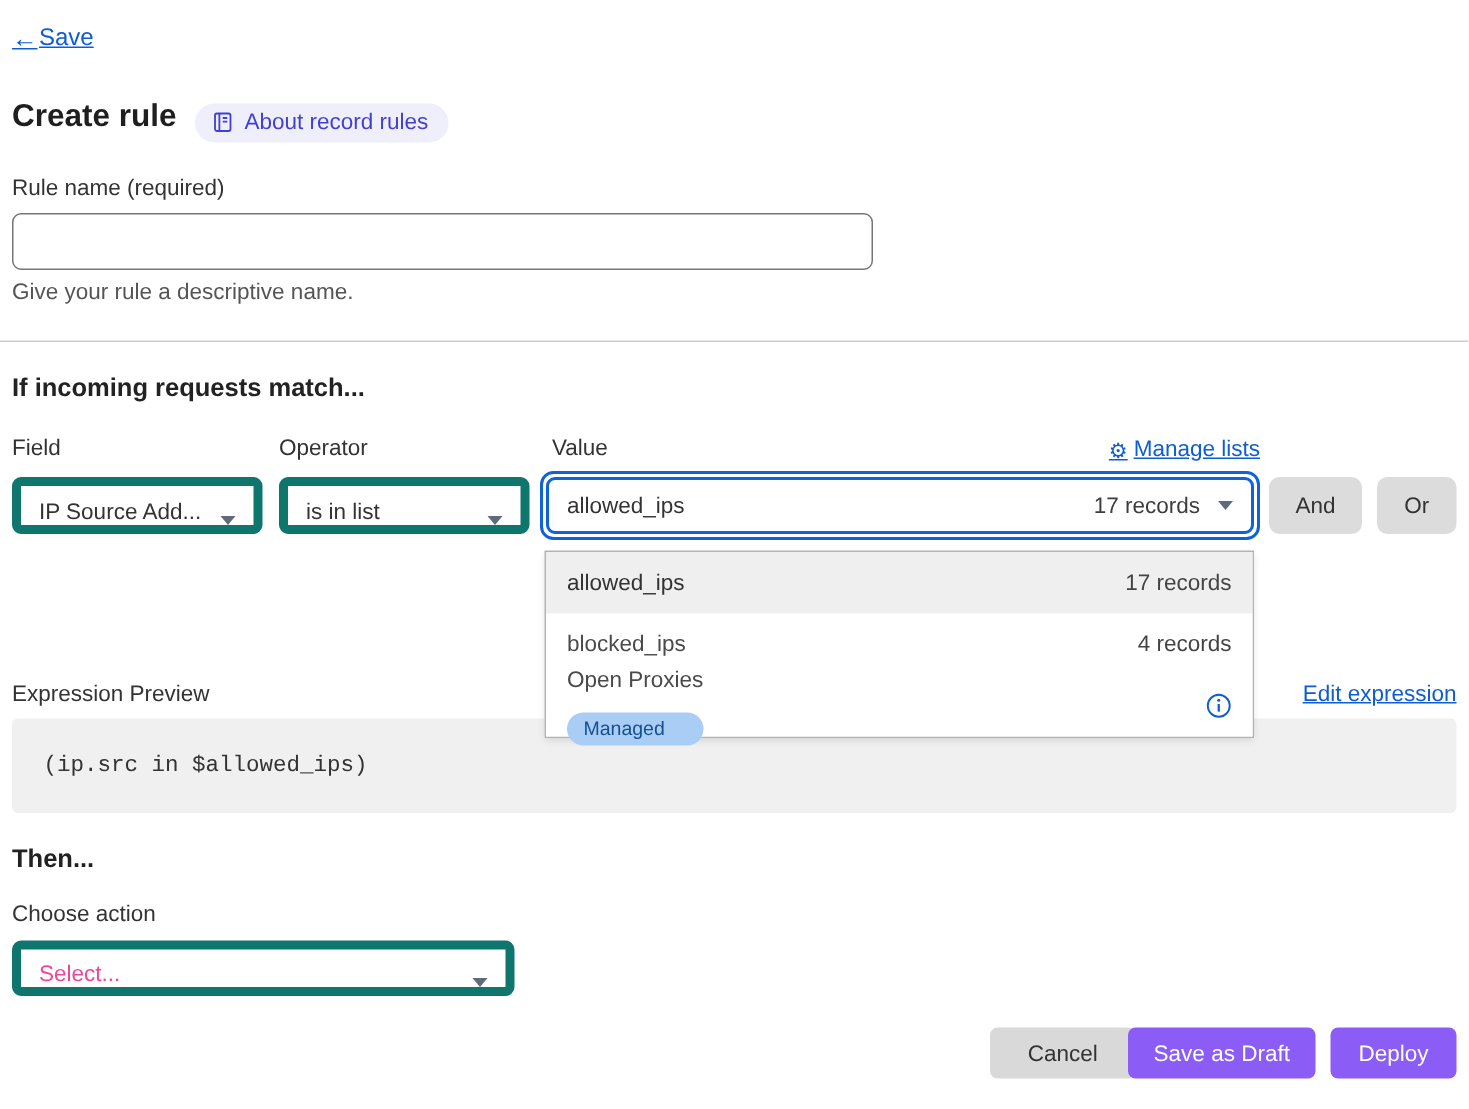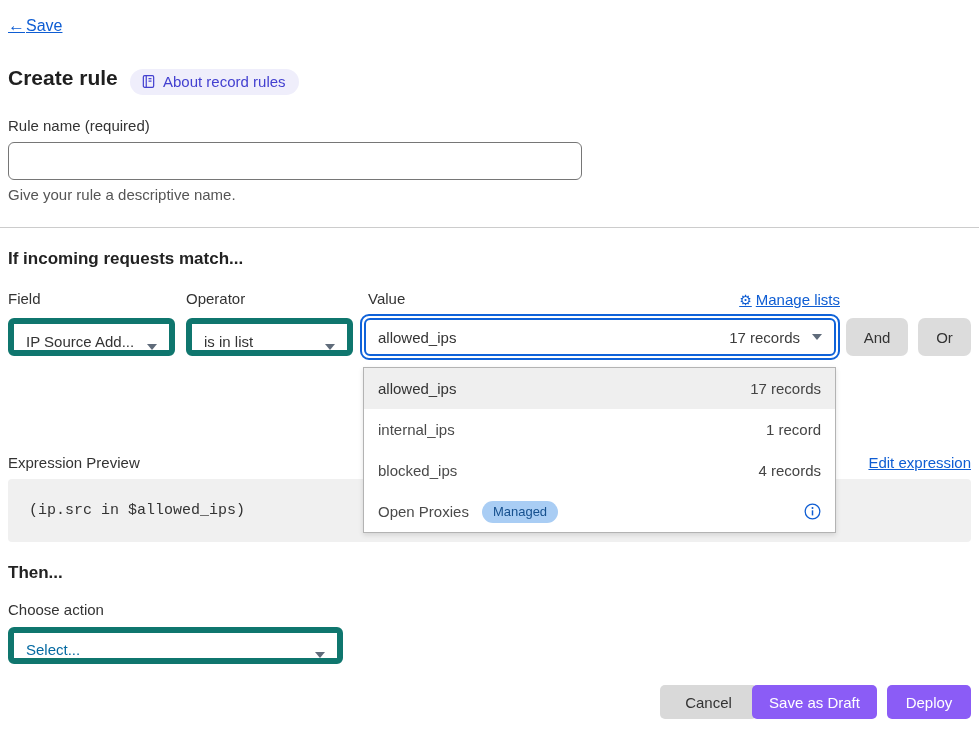--- a/index.html
+++ b/index.html
@@ -84,37 +84,37 @@
     box-shadow: 0 2px 5px rgba(0,0,0,0.12);
     z-index: 5;
   }
   .dropdown-row {
     height: 41px; display: flex; align-items: center;
     justify-content: space-between; padding: 0 14px;
     font-size: 15px; color: #333; cursor: pointer; background: #fff;
   }
   .dropdown-row.highlighted { background: #efefef; }
   .row-meta { color: #444; }
-  .row-left { display: flex; align-items: center; gap: 13px; color: #4a4a4a; }
+  .row-left { display: flex; gap: 13px; color: #4a4a4a; flex-direction: column; }
   .managed-badge {
     background: #a9cdf4; color: #16508e; border-radius: 11px;
     font-size: 13px; padding: 3px 11px 4px;
   }
 
   
   .expr-box {
     left: 8px; top: 479px; width: 963px; height: 63px;
     background: #f0f0f0; border-radius: 4px;
     display: flex; align-items: center; padding: 0 21px;
   }
   .expr-code { font-family: "Liberation Mono", monospace; font-size: 15px; color: #333; }
 
   
   .action-select { left: 8px; top: 627px; width: 335px; height: 37px; }
-  .placeholder { color: #0369a1; }
+  .placeholder { color: #ec4899; }
 
   
   .footer-btn {
     height: 34px; border: none; border-radius: 5px; font-size: 15px;
     cursor: pointer; font-family: "Liberation Sans", sans-serif;
   }
   .btn-secondary { background: #d9d9d9; color: #333; }
   .btn-primary { background: #8b5cf6; color: #fff; }
 
   .gear-glyph { font-size: 14px; text-decoration: none; display: inline-block; margin-right: 4px; color: #0e5dd3; }
@@ -177,24 +177,20 @@
   </div>
 </div>
 
 <button class="abs pill-btn" style="left:846px; top:318px; width:62px;">And</button>
 <button class="abs pill-btn" style="left:918px; top:318px; width:53px;">Or</button>
 
 <div class="abs dropdown-panel">
   <div class="dropdown-row highlighted">
     <span>allowed_ips</span>
     <span class="row-meta">17 records</span>
-  </div>
-  <div class="dropdown-row">
-    <span style="color:#4a4a4a;">internal_ips</span>
-    <span class="row-meta">1 record</span>
   </div>
   <div class="dropdown-row">
     <span style="color:#4a4a4a;">blocked_ips</span>
     <span class="row-meta">4 records</span>
   </div>
   <div class="dropdown-row">
     <span class="row-left">
       <span>Open Proxies</span>
       <span class="managed-badge">Managed</span>
     </span>

